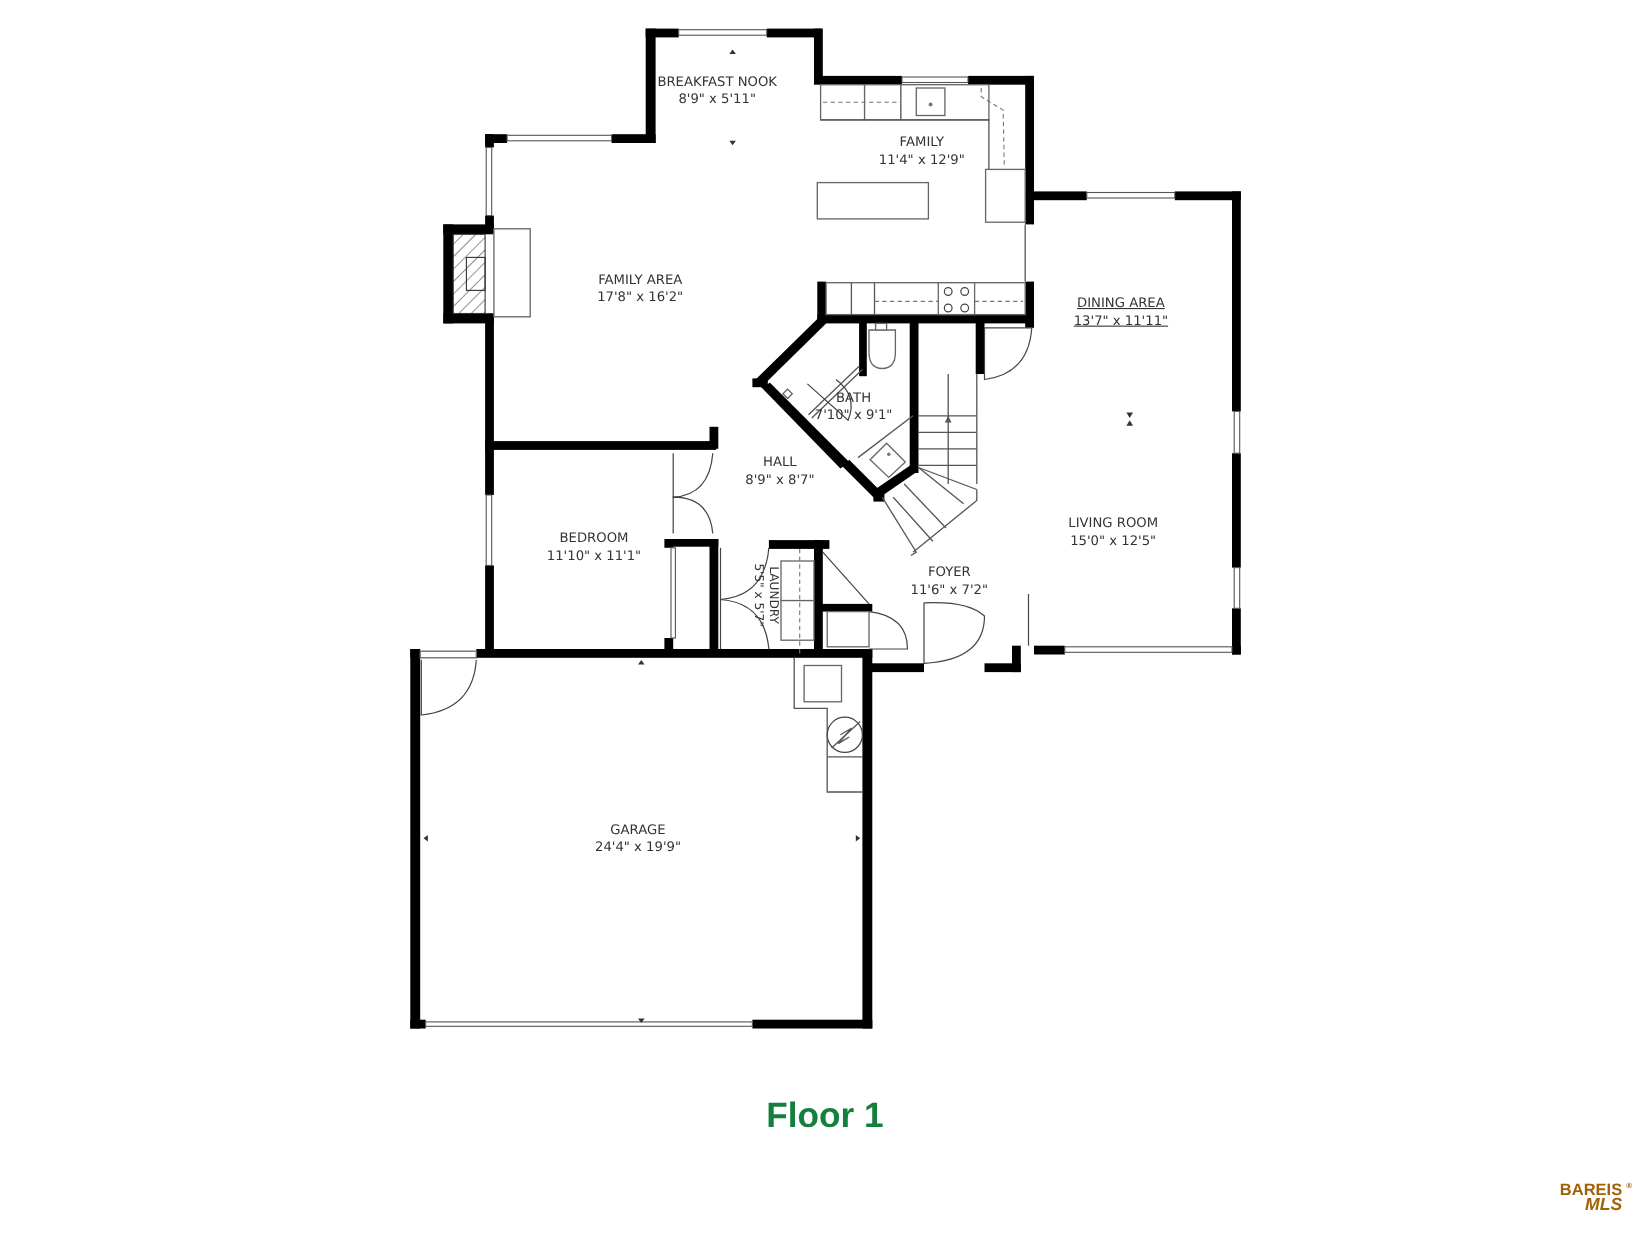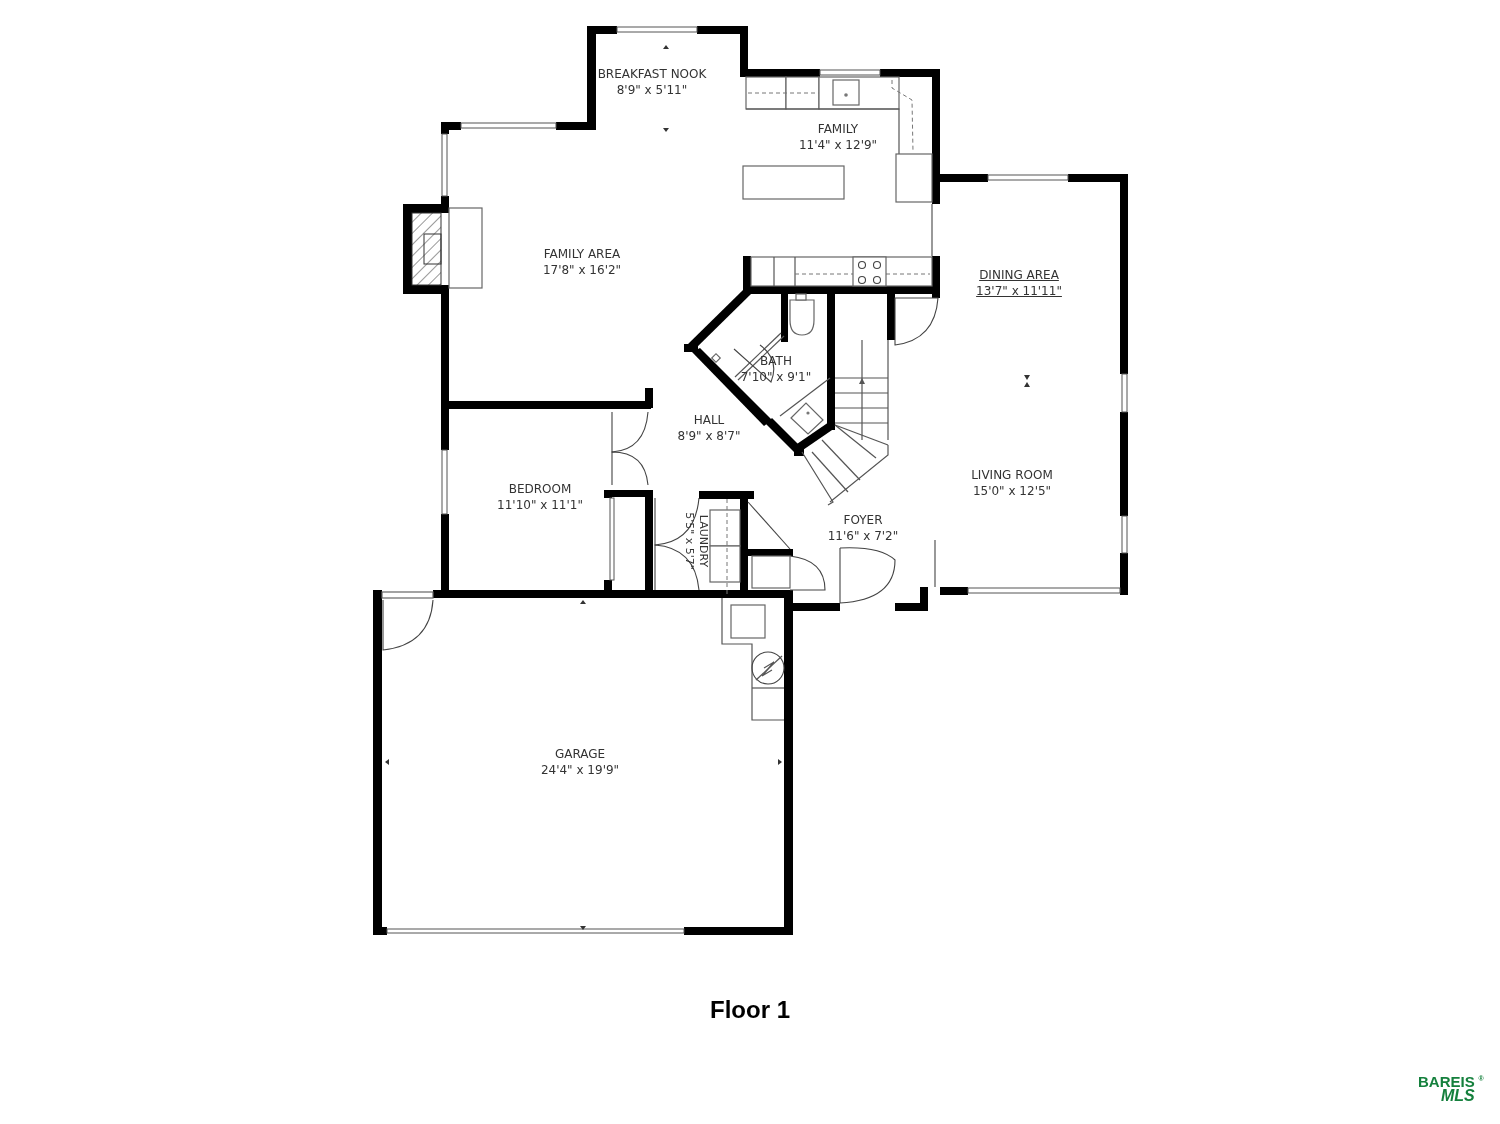--- a/index.html
+++ b/index.html
@@ -8,22 +8,22 @@
   .wall { fill: #000; }
   .thin { fill: none; stroke: #555; stroke-width: 1.2; }
   .fix { fill: #fff; stroke: #666; stroke-width: 1.2; }
   .dash { fill: none; stroke: #777; stroke-width: 1; stroke-dasharray: 4 3; }
   .win { fill: #fff; stroke: #555; stroke-width: 1; }
   .door { fill: none; stroke: #444; stroke-width: 1.1; }
   .hatch { stroke: #333; stroke-width: 1; }
   .room-label { position: absolute; transform: translateX(-50%); text-align: center; color: #333; font-size: 12px; line-height: 16px; white-space: nowrap; font-family: "DejaVu Sans", sans-serif; }
   .room-label .dim { display: block; }
   .laundry-label { transform: translateX(-50%) rotate(90deg); transform-origin: center center; }
-  #floor-title { position: absolute; left: 750px; top: 996px; transform: translateX(-50%); font-weight: bold; font-size: 24px; color: #000000; font-family: "Liberation Sans", sans-serif; }
-  #mls-logo { position: absolute; left: 1418px; top: 1075px; color: #15803d; font-weight: bold; font-size: 15px; line-height: 14px; font-family: "Liberation Sans", sans-serif; text-align: right; }
+  #floor-title { position: absolute; left: 750px; top: 996px; transform: translateX(-50%); font-weight: bold; font-size: 32px; color: #15803d; font-family: "Liberation Sans", sans-serif; }
+  #mls-logo { position: absolute; left: 1418px; top: 1075px; color: #a16207; font-weight: bold; font-size: 15px; line-height: 14px; font-family: "Liberation Sans", sans-serif; text-align: right; }
   #mls-logo .sub { display: block; font-style: italic; font-size: 16px; }
   #mls-logo .reg { position: absolute; right: -9px; top: -3px; font-size: 7px; }
 </style>
 </head>
 <body>
 
 <svg id="plan" viewBox="0 0 1500 1124" xmlns="http://www.w3.org/2000/svg">
 
   <g>
 

